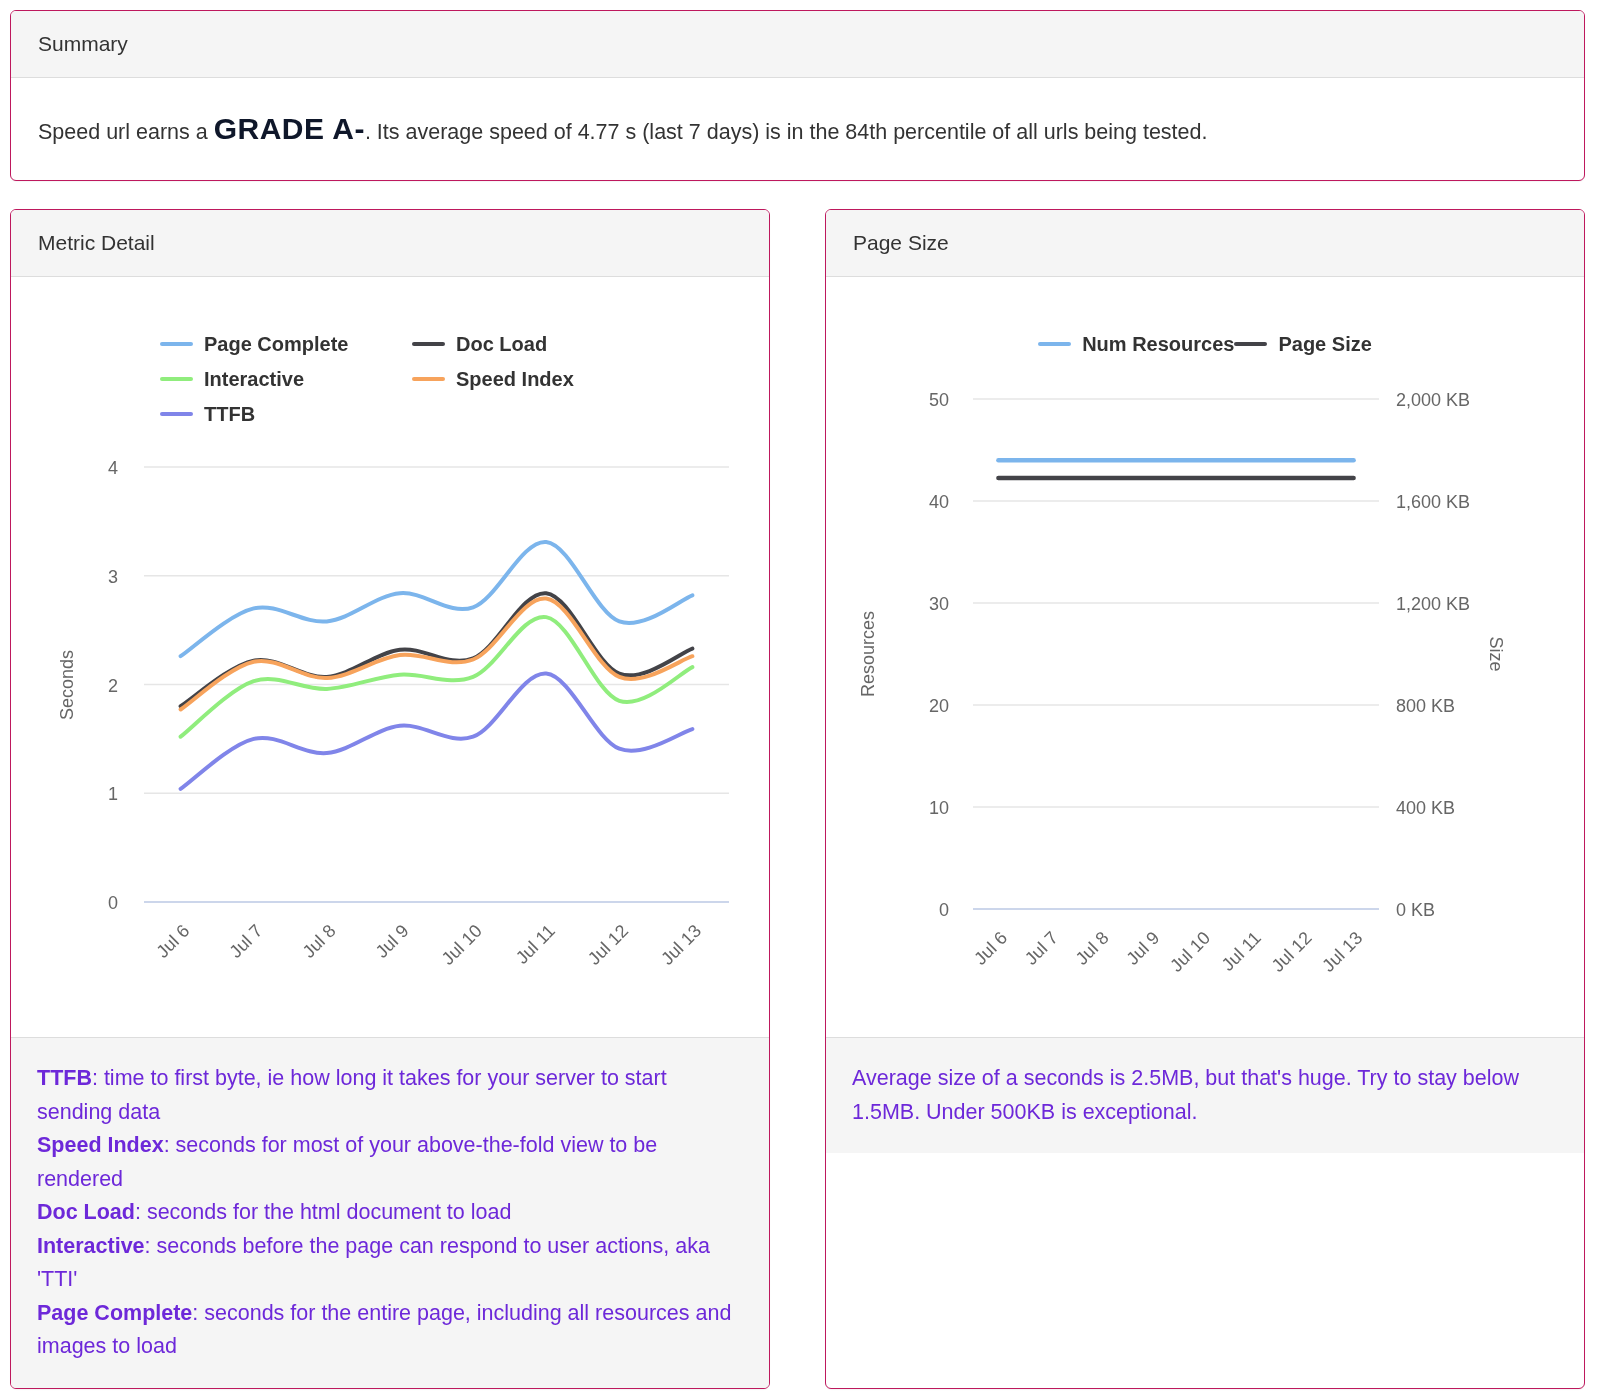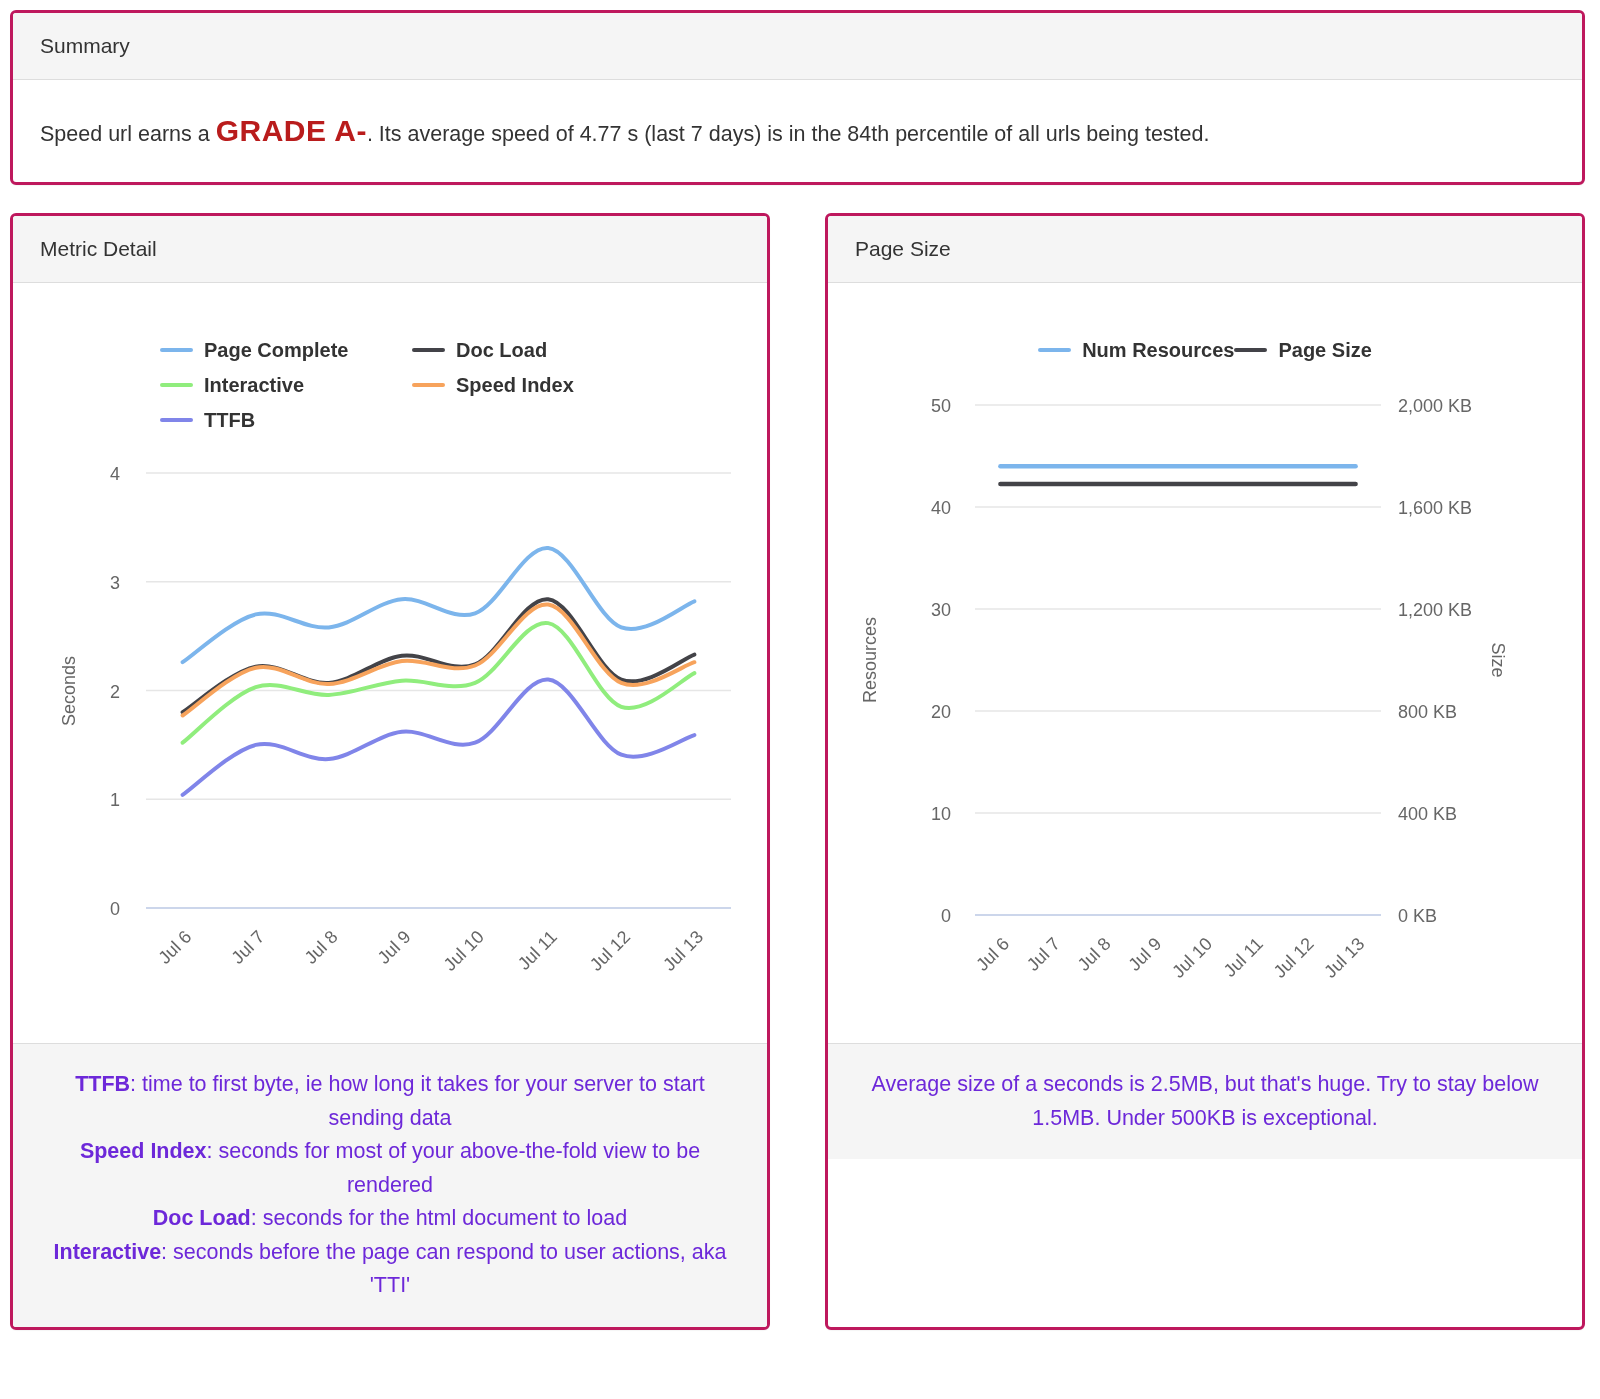--- a/index.html
+++ b/index.html
@@ -7,25 +7,24 @@
   body {
     width: 1600px; height: 1399px;
     font-family: "Liberation Sans", sans-serif;
     color: #333;
     overflow: hidden;
   }
   .page { padding: 10px 15px 5px 10px; }
 
   .panel {
     background: #fff;
-    border: 3px solid #be185d;
+    border: 1px solid #be185d;
     border-radius: 6px;
     box-shadow: 0 1px 1px rgba(0,0,0,.04);
     overflow: hidden;
-    text-align: center;
   }
   .panel-heading {
     height: 67px;
     display: flex; align-items: center;
     padding: 0 27px;
     background: #f5f5f5;
     border-bottom: 1px solid #ddd;
     font-size: 21px; color: #333;
   }
   .panel-body-summary {
@@ -79,21 +78,21 @@
 </head>
 <body>
 
 <div class="page">
 
   <div class="panel" style="width:1575px;">
     <div class="panel-heading">
       <span>Summary</span>
     </div>
     <div class="panel-body-summary">
-      <span><span>Speed url earns a </span><span class="grade" style="color: #b91c1c;">GRADE A-</span><span>. Its average speed of 4.77 s (last 7 days) is in the 84th percentile of all urls being tested.</span></span>
+      <span><span>Speed url earns a </span><span class="grade" style="color: #0f172a;">GRADE A-</span><span>. Its average speed of 4.77 s (last 7 days) is in the 84th percentile of all urls being tested.</span></span>
     </div>
   </div>
 
   <div class="row2">
 
     <div class="panel chart-panel">
       <div class="panel-heading">
         <span>Metric Detail</span>
       </div>
       <div class="chart-body">
@@ -146,20 +145,21 @@
             <text x="618.3" y="655" fill="#666666" font-size="18" text-anchor="end" font-weight="normal" transform="rotate(-45 618.3 655)">Jul 12</text>
             <text x="691.4" y="655" fill="#666666" font-size="18" text-anchor="end" font-weight="normal" transform="rotate(-45 691.4 655)">Jul 13</text>
             <text x="62" y="408" fill="#666666" font-size="18" text-anchor="middle" font-weight="normal" transform="rotate(-90 62 408)">Seconds</text>
           </svg>
       </div>
       <div class="panel-footer">
         <div class="metric-def"><b>TTFB</b><span>: time to first byte, ie how long it takes for your server to start sending data</span></div>
         <div class="metric-def"><b>Speed Index</b><span>: seconds for most of your above-the-fold view to be rendered</span></div>
         <div class="metric-def"><b>Doc Load</b><span>: seconds for the html document to load</span></div>
         <div class="metric-def"><b>Interactive</b><span>: seconds before the page can respond to user actions, aka 'TTI'</span></div>
+        <div class="metric-def"><b>Page Complete</b><span>: seconds for the entire page, including all resources and images to load</span></div>
       </div>
     </div>
 
     <div class="panel chart-panel">
       <div class="panel-heading">
         <span>Page Size</span>
       </div>
       <div class="chart-body">
         <div class="chart-legend">
           <div class="legend-row" id="legend2">

